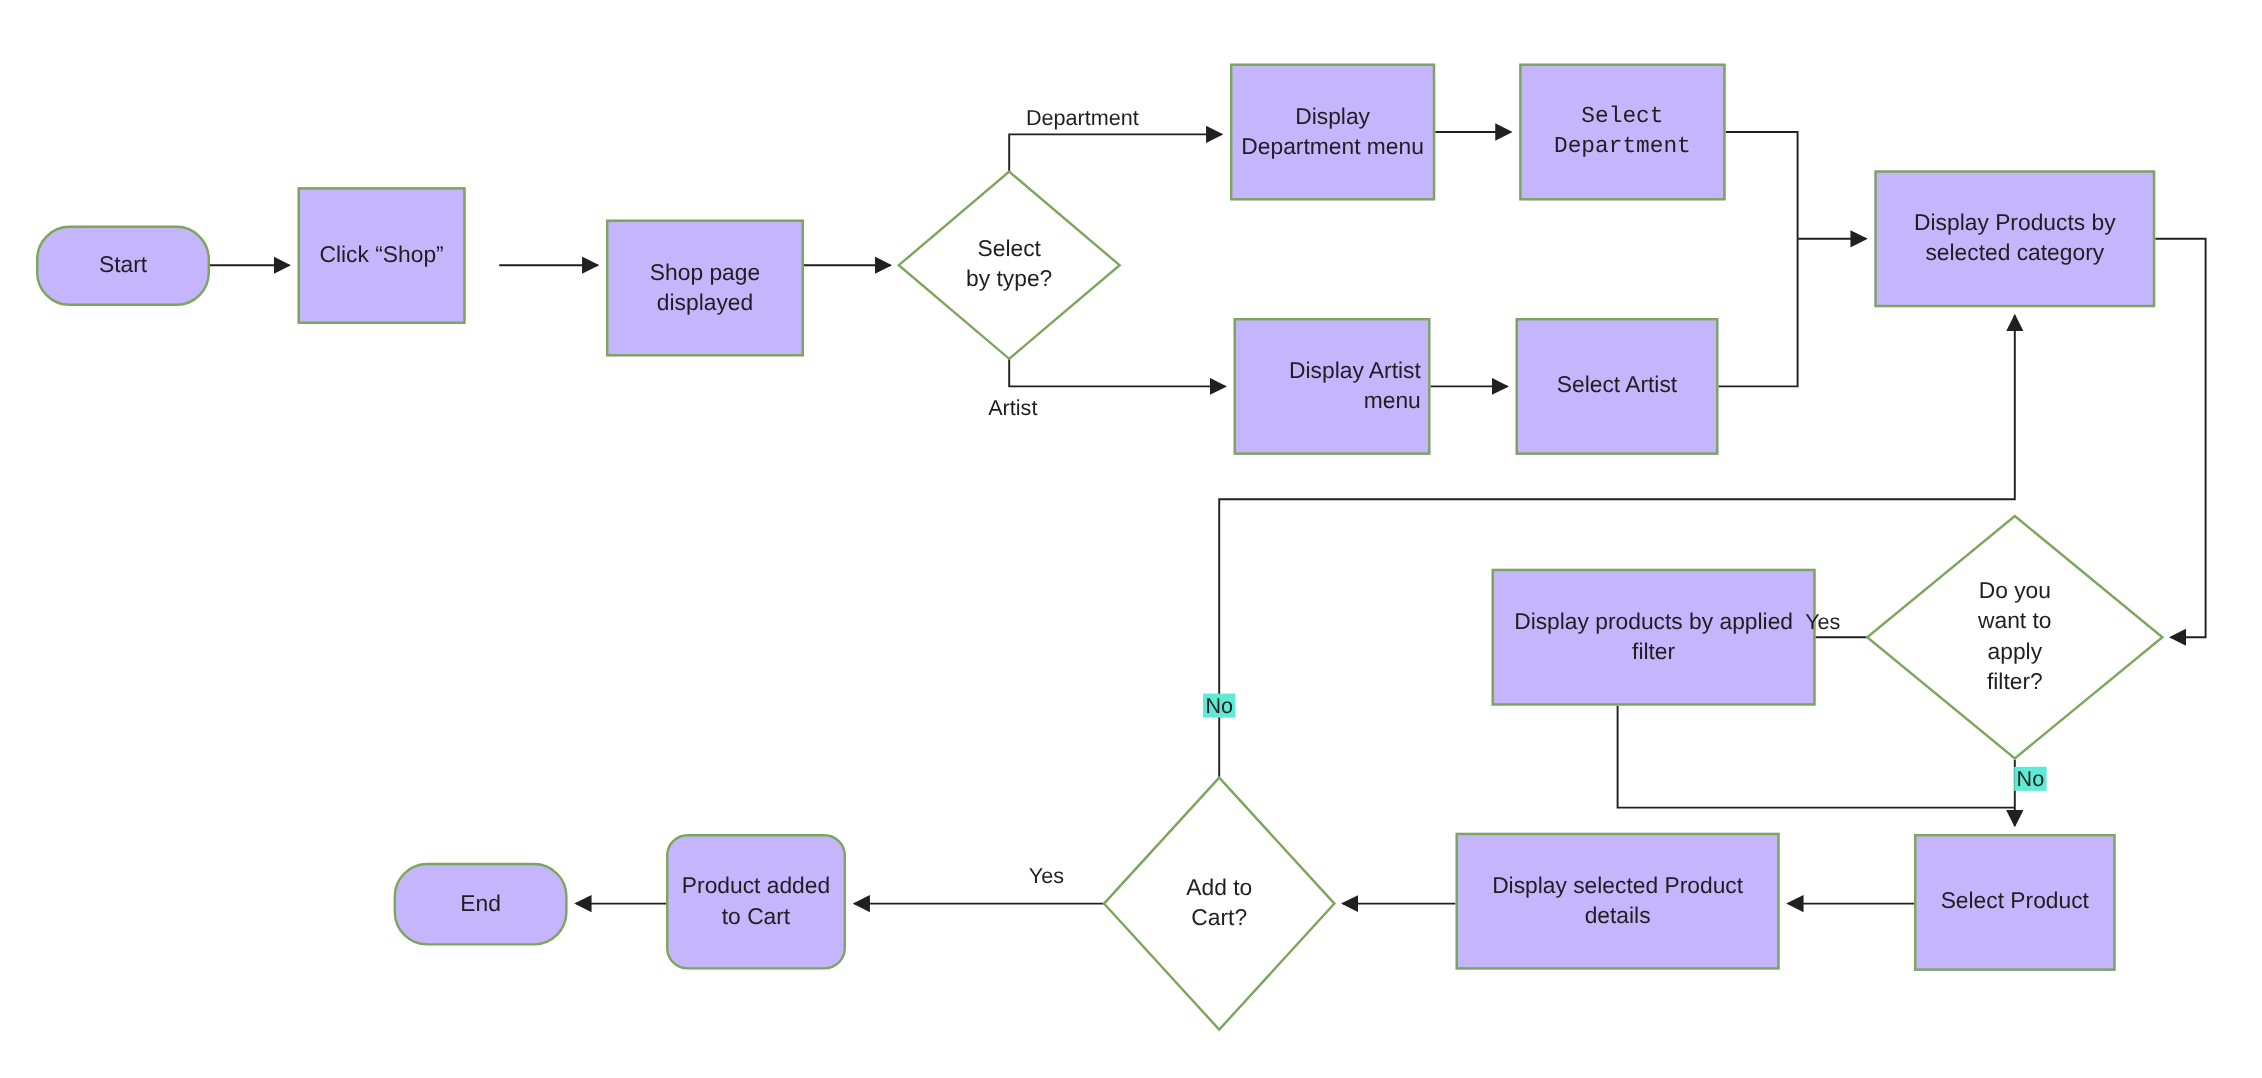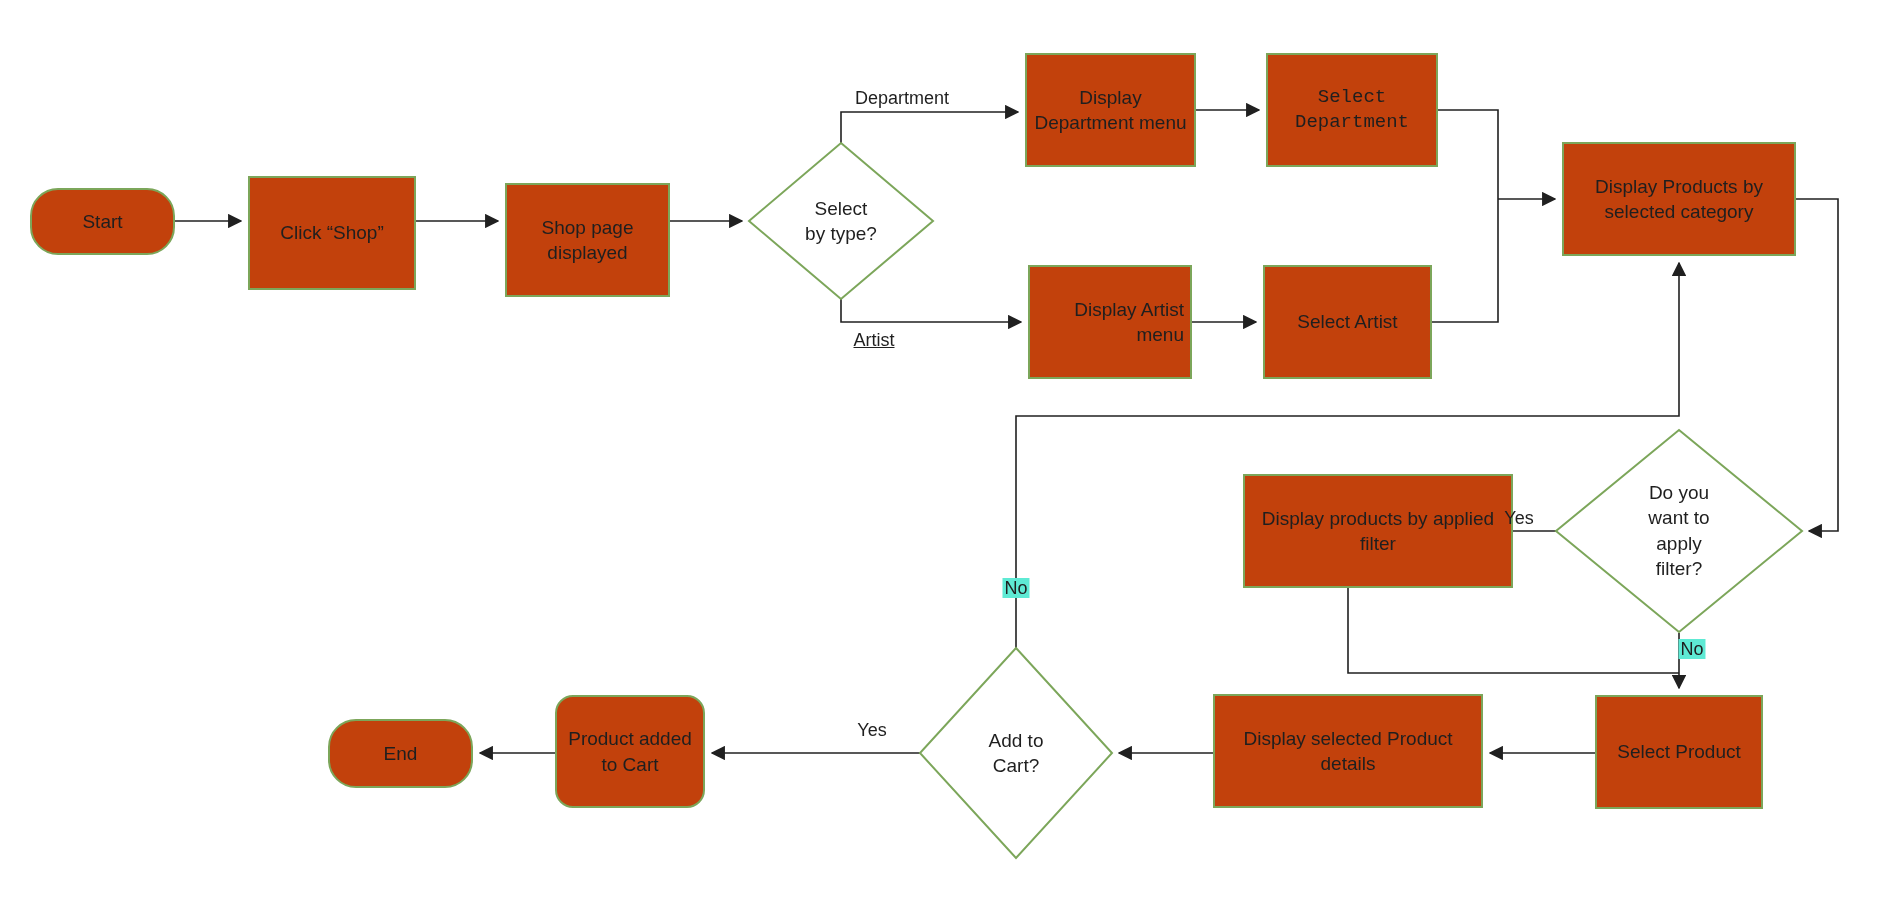--- a/index.html
+++ b/index.html
@@ -9,21 +9,21 @@
     background:#ffffff;
     font-family:"Liberation Sans", sans-serif;
     color:#1f1f1f;
     overflow:hidden;
   }
   #wires{position:absolute;left:0;top:0;width:1885px;height:898px;}
   .node{
     position:absolute;
     display:flex;align-items:center;justify-content:center;
     text-align:center;
-    background:#c2410c;
+    background:#c4b5fd;
     border:2px solid #7CA65A;
     box-sizing:border-box;
     font-size:19px;line-height:1.33;
     padding:2px 6px;
   }
   .terminator{border-radius:28px;}
   .diamond-label{
     position:absolute;
     display:flex;align-items:center;justify-content:center;
     text-align:center;
@@ -77,21 +77,21 @@
 
     <g stroke="#7CA65A" stroke-width="2" fill="#ffffff">
       <polygon points="841,143 933,221 841,299 749,221"></polygon>
       <polygon points="1679,430 1802,531 1679,632 1556,531"></polygon>
       <polygon points="1016,648 1112,753 1016,858 920,753"></polygon>
     </g>
   </svg>
 
   <div class="node terminator" style="left:30px;top:188px;width:145px;height:67px;">Start</div>
 
-  <div class="node" style="left:248px;top:176px;width:168px;height:114px;">Click “Shop”</div>
+  <div class="node" style="left:248px;top:156px;width:140px;height:114px;">Click “Shop”</div>
 
   <div class="node" style="left:505px;top:164px;width:165px;height:114px;margin-top:19px;">Shop page displayed</div>
 
   <div class="node" style="left:1025px;top:53px;width:171px;height:114px;">Display Department menu</div>
 
   <div class="node" style="left:1266px;top:53px;width:172px;height:114px;font-family:Liberation Mono, monospace;">Select Department</div>
 
   <div class="node" style="left:1028px;top:265px;width:164px;height:114px;text-align:right;">Display Artist menu</div>
 
   <div class="node" style="left:1263px;top:265px;width:169px;height:114px;">Select Artist</div>
@@ -109,21 +109,21 @@
   <div class="node terminator" style="left:328px;top:719px;width:145px;height:69px;">End</div>
 
   <div class="diamond-label" style="left:841px;top:221px;width:72px;">Select by type?</div>
 
   <div class="diamond-label" style="left:1679px;top:531px;width:82px;">Do you want to apply filter?</div>
 
   <div class="diamond-label" style="left:1016px;top:753px;width:70px;">Add to Cart?</div>
 
   <div class="edge-label" style="left:902px;top:98px;">Department</div>
 
-  <div class="edge-label" style="left:874px;top:340px;text-decoration:underline;">Artist</div>
+  <div class="edge-label" style="left:844px;top:340px;">Artist</div>
 
   <div class="edge-label" style="left:1519px;top:518px;">Yes</div>
 
   <div class="edge-label on-line" style="left:1692px;top:649px;">No</div>
 
   <div class="edge-label" style="left:872px;top:730px;">Yes</div>
 
   <div class="edge-label on-line" style="left:1016px;top:588px;">No</div>
 
 </div>

